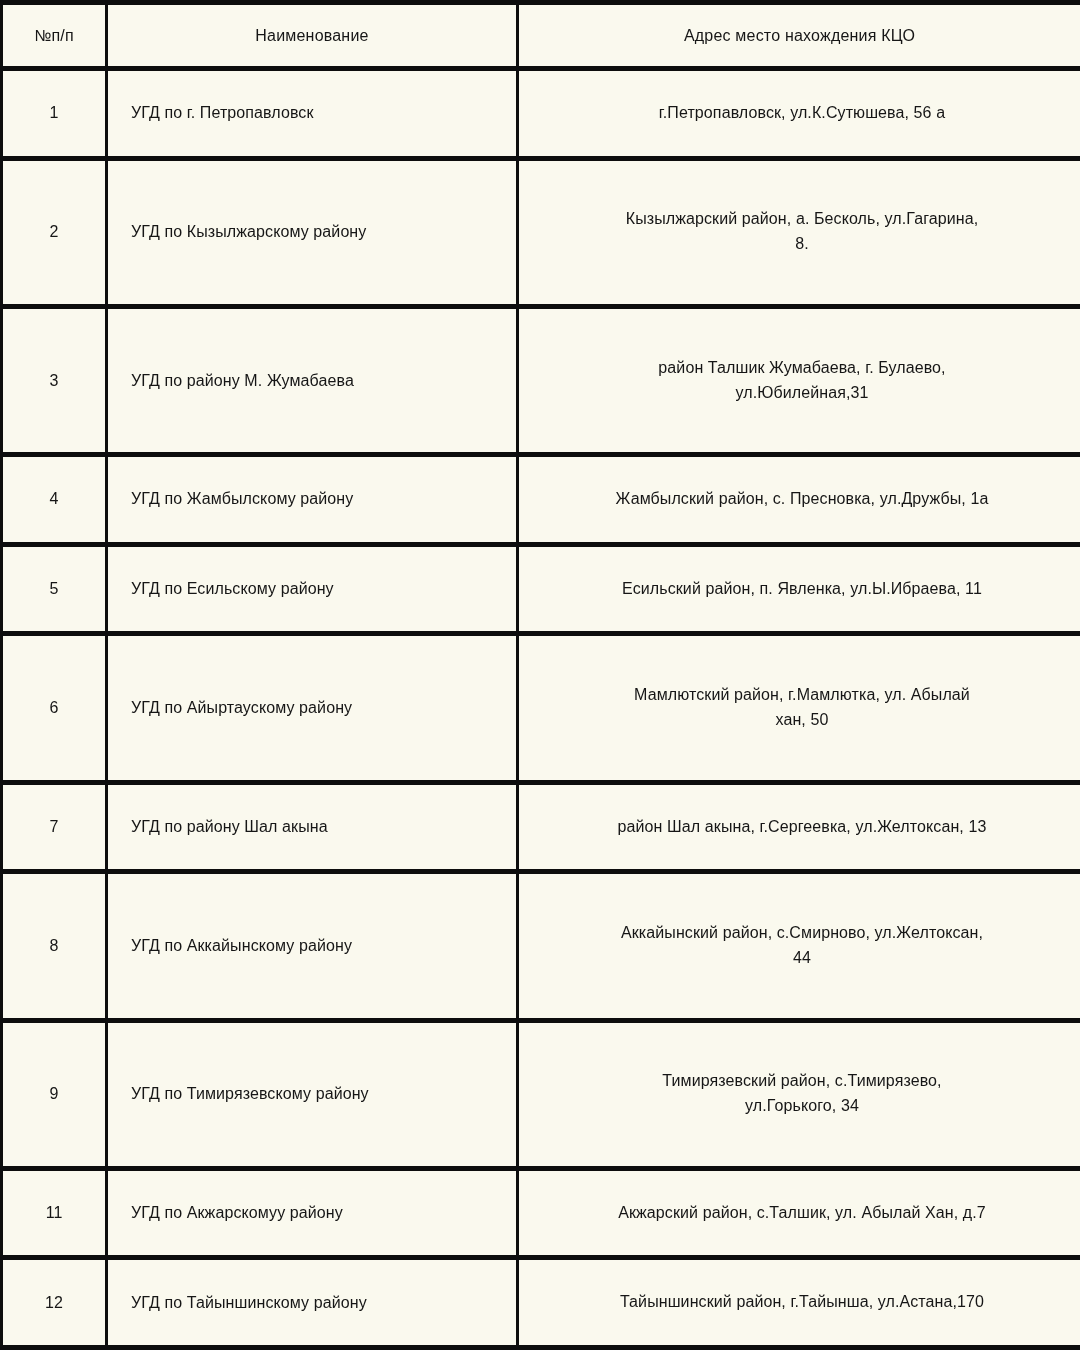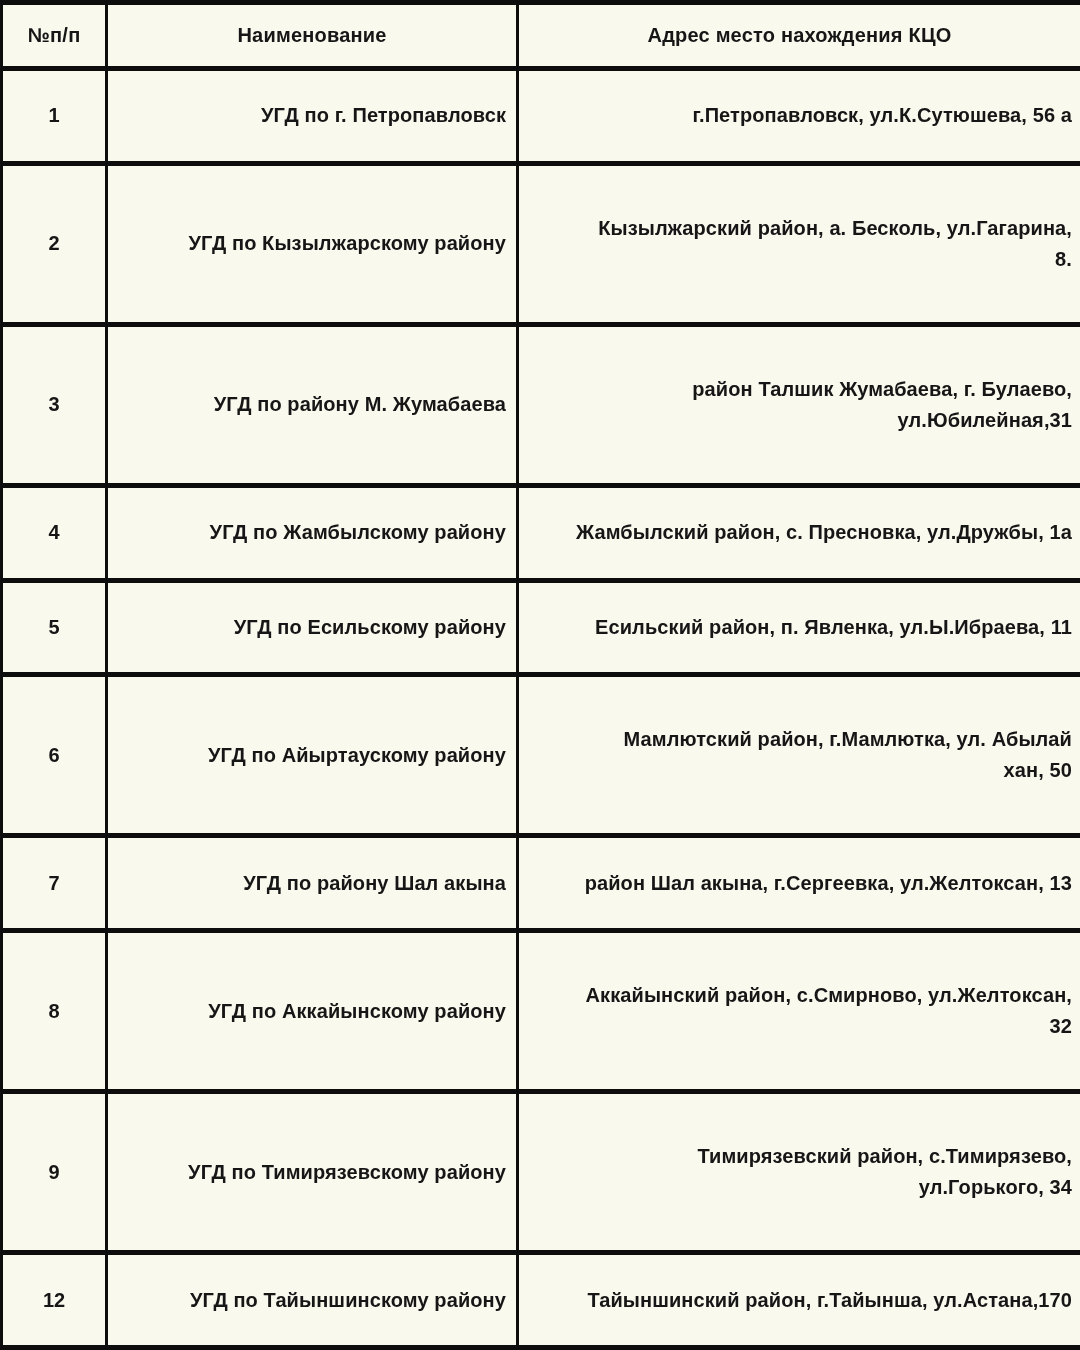--- a/index.html
+++ b/index.html
@@ -25,44 +25,44 @@
   table.kco col.c-num  { width: 105px; }
   table.kco col.c-name { width: 411px; }
   table.kco col.c-addr { width: 564px; }
 
   table.kco th,
   table.kco td {
     border-left: 3px solid #0d0d0d;
     border-right: 3px solid #0d0d0d;
     border-top: 5px solid #0d0d0d;
     border-bottom: 5px solid #0d0d0d;
-    font-weight: 700;
-    font-size: 20px;
+    font-weight: 400;
+    font-size: 16px;
     vertical-align: middle;
     overflow: hidden;
   }
   table.kco thead tr {
     height: 66px;
   }
   table.kco th {
     text-align: center;
     padding: 4px 8px;
     letter-spacing: 0.2px;
   }
   td.cell-num {
     text-align: center;
     padding: 0 4px;
   }
   td.cell-name {
-    text-align: right;
-    padding: 4px 10px 4px 17px;
+    text-align: left;
+    padding: 4px 10px 4px 23px;
     letter-spacing: 0.1px;
   }
   td.cell-addr {
-    text-align: right;
+    text-align: center;
     padding: 4px 8px 4px 13px;
     white-space: pre-line;
     line-height: 1.55;
     letter-spacing: 0.1px;
   }
 </style>
 </head>
 <body>
 
 <div class="canvas">
@@ -122,31 +122,36 @@
   <tr>
     <td class="cell-num">7</td>
     <td class="cell-name">УГД по району Шал акына</td>
     <td class="cell-addr">район Шал акына, г.Сергеевка, ул.Желтоксан, 13</td>
   </tr>
 
   <tr>
     <td class="cell-num">8</td>
     <td class="cell-name">УГД по Аккайынскому району</td>
     <td class="cell-addr">Аккайынский район, с.Смирново, ул.Желтоксан,
-32</td>
+44</td>
   </tr>
 
   <tr>
     <td class="cell-num">9</td>
     <td class="cell-name">УГД по Тимирязевскому району</td>
     <td class="cell-addr">Тимирязевский район, с.Тимирязево,
 ул.Горького, 34</td>
   </tr>
 
 
+  <tr>
+    <td class="cell-num">11</td>
+    <td class="cell-name">УГД по Акжарскомуу району</td>
+    <td class="cell-addr">Акжарский район, с.Талшик, ул. Абылай Хан, д.7</td>
+  </tr>
 
   <tr>
     <td class="cell-num">12</td>
     <td class="cell-name">УГД по Тайыншинскому району</td>
     <td class="cell-addr">Тайыншинский район, г.Тайынша, ул.Астана,170</td>
   </tr>
 
 
 </tbody>
   </table>

